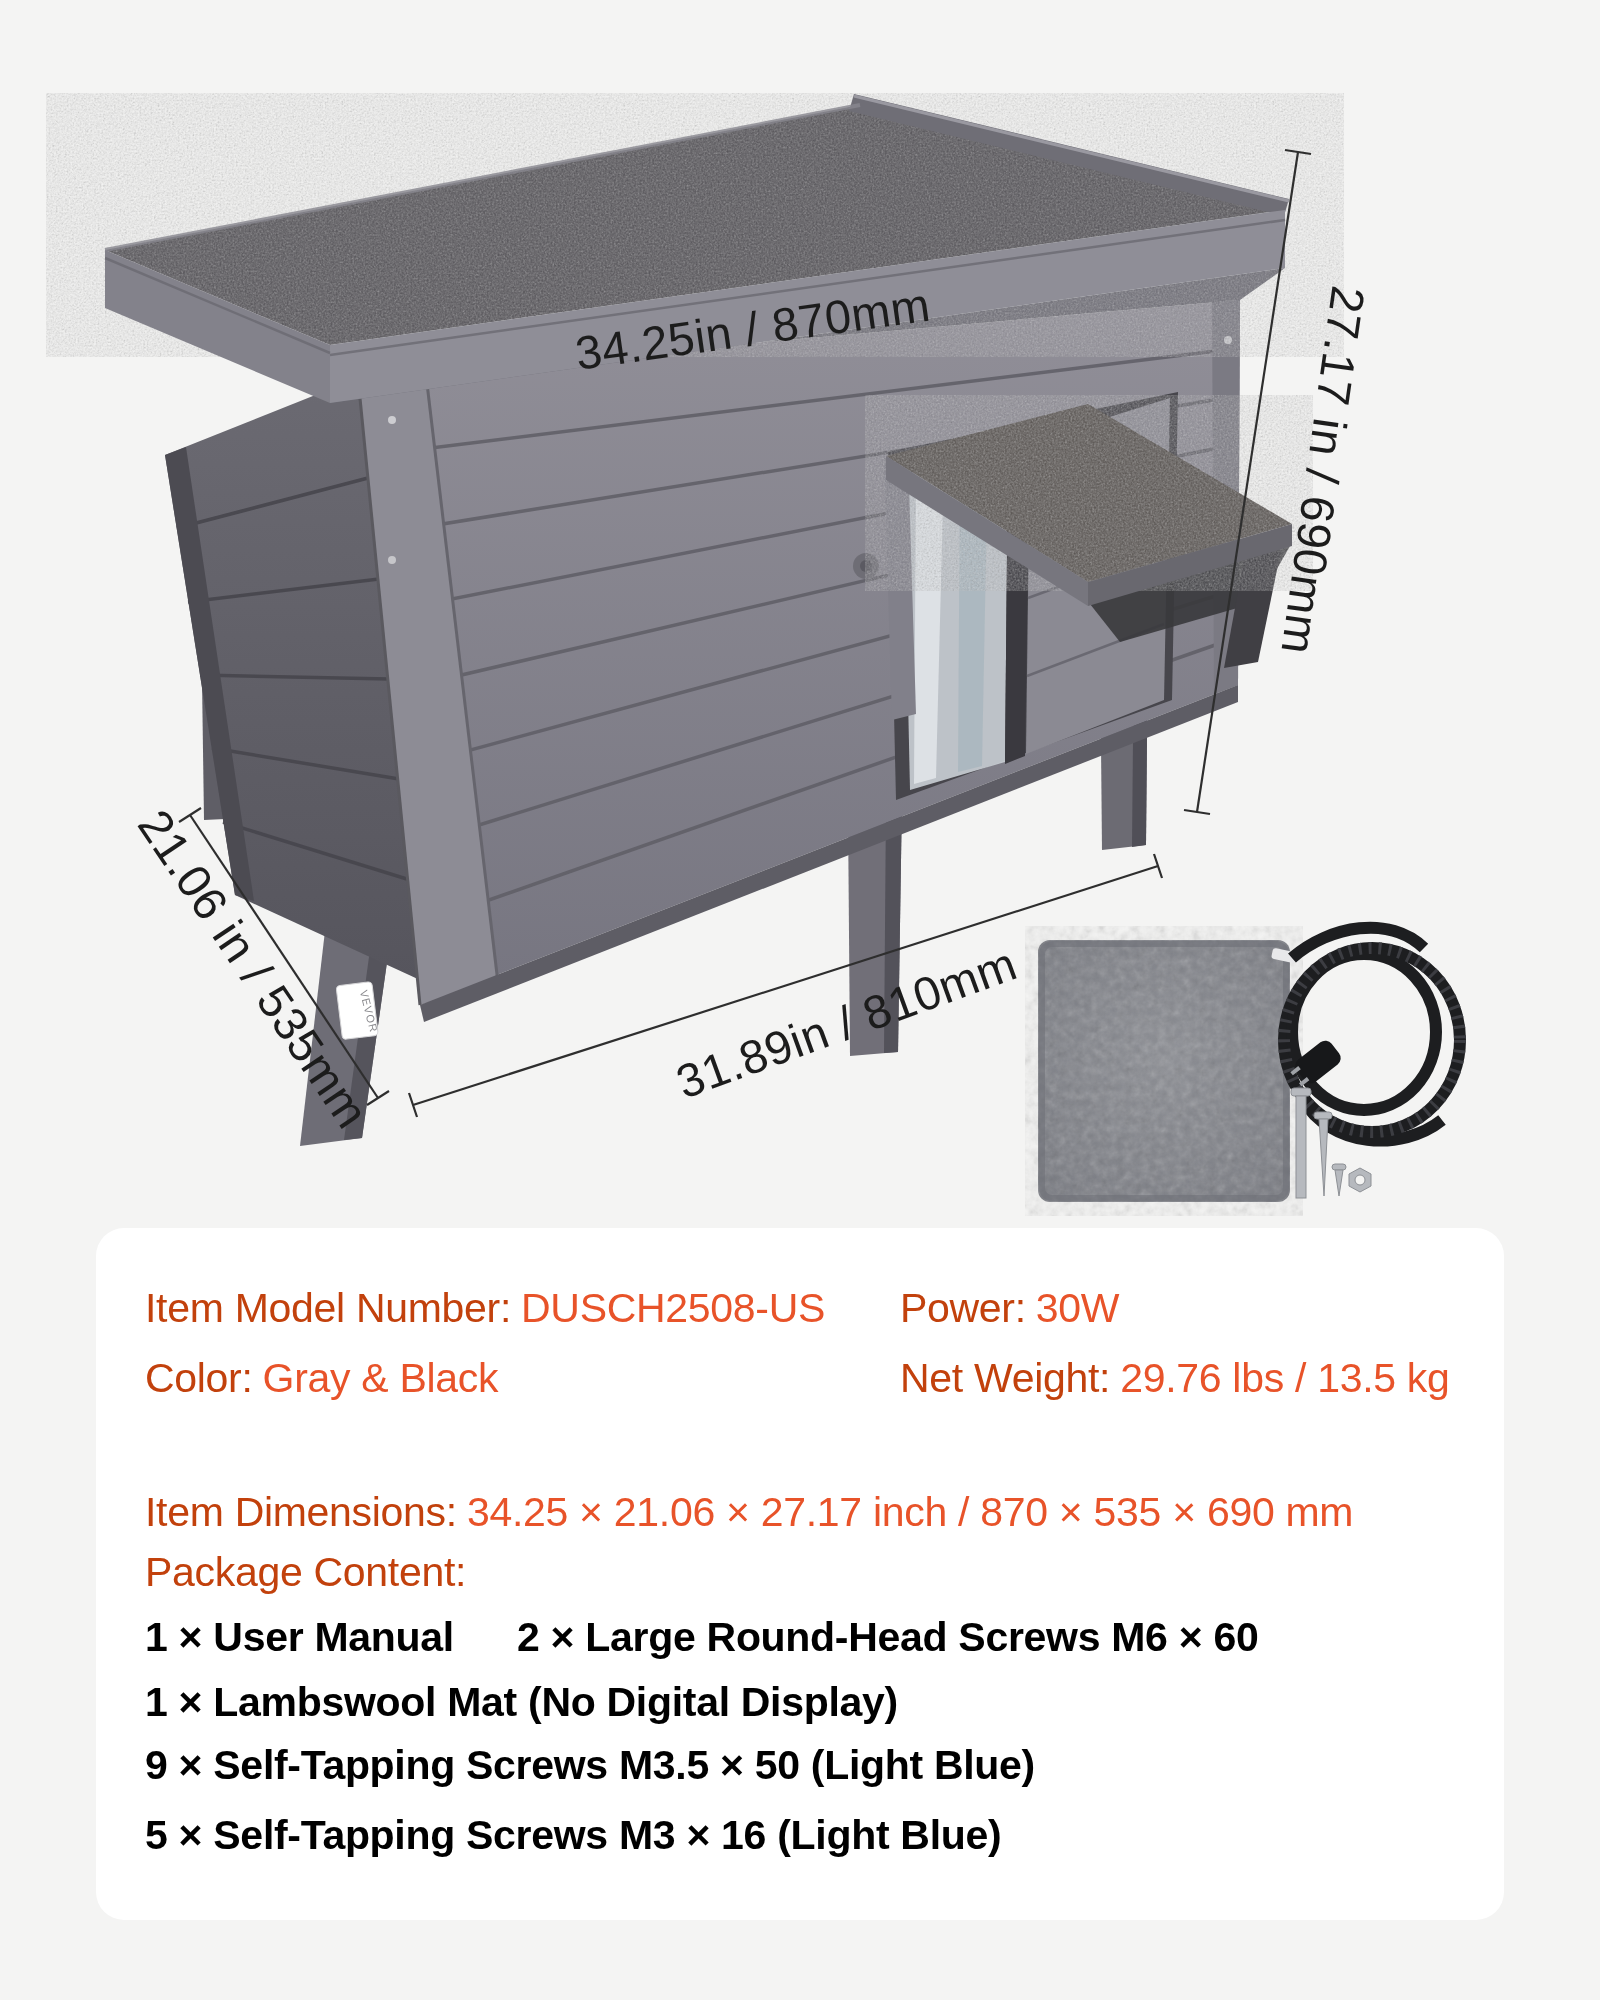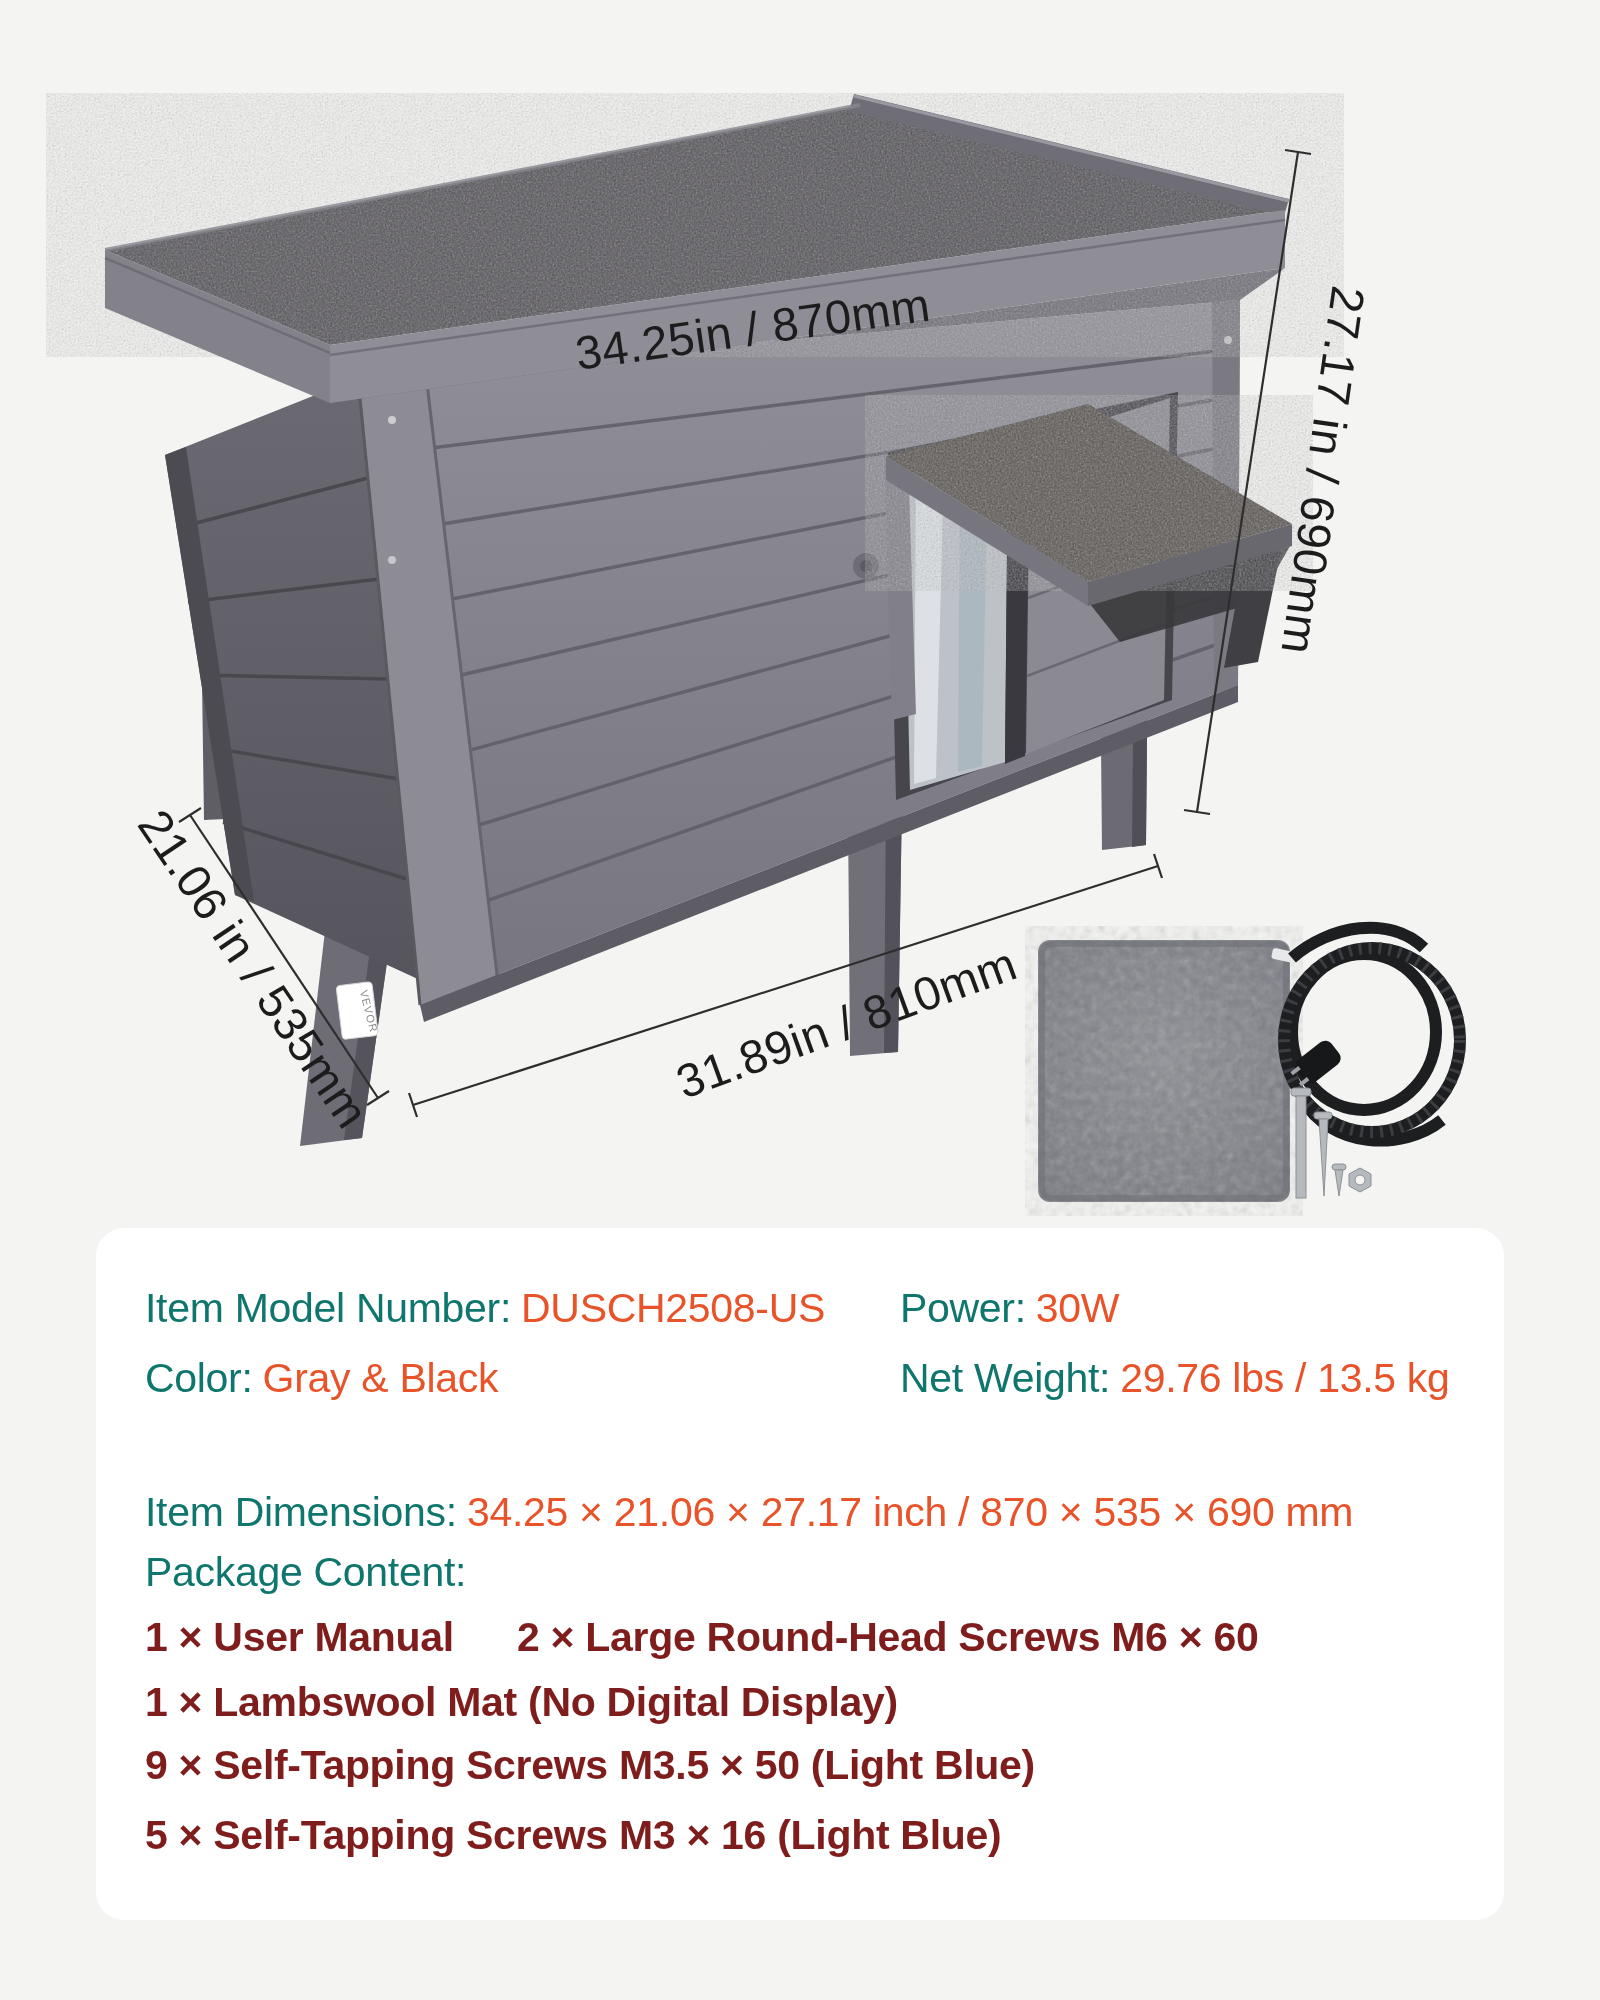--- a/index.html
+++ b/index.html
@@ -3,25 +3,25 @@
 <meta charset="utf-8">
 <style>
   html,body{margin:0;padding:0;}
   body{width:1600px;height:2000px;background:#f4f4f3;font-family:"Liberation Sans",sans-serif;position:relative;overflow:hidden;}
   .stage{position:absolute;left:0;top:0;width:1600px;height:2000px;}
   svg{display:block;}
   .dim{font-family:"Liberation Sans",sans-serif;font-size:47px;font-weight:500;fill:#1c1c1c;letter-spacing:.5px;}
   .brandtag{font-family:"Liberation Sans",sans-serif;font-size:11px;fill:#8a8a8e;letter-spacing:1px;}
   .spec-panel{position:absolute;left:96px;top:1228px;width:1408px;height:692px;background:#ffffff;border-radius:28px;}
   .row{position:absolute;left:49px;white-space:nowrap;font-size:41px;line-height:52px;letter-spacing:-0.3px;}
-  .lab{color:#0f766e;font-weight:400;}
+  .lab{color:#c2410c;font-weight:400;}
   .val{color:#e85329;font-weight:400;margin-left:10px;}
   .pair2{position:absolute;left:745px;top:0;white-space:nowrap;}
   .pair2 .lab{margin-left:10px;}
-  .pkg{color:#7f1d1d;font-weight:700;}
+  .pkg{color:#000000;font-weight:700;}
   .pkg2{position:absolute;left:372px;top:0;}
 </style>
 </head>
 <body>
 
 <div class="stage">
 
   <svg width="1600" height="1240" viewBox="0 0 1600 1240">
     <defs>
       <filter id="grain" x="-5%" y="-5%" width="110%" height="110%">

